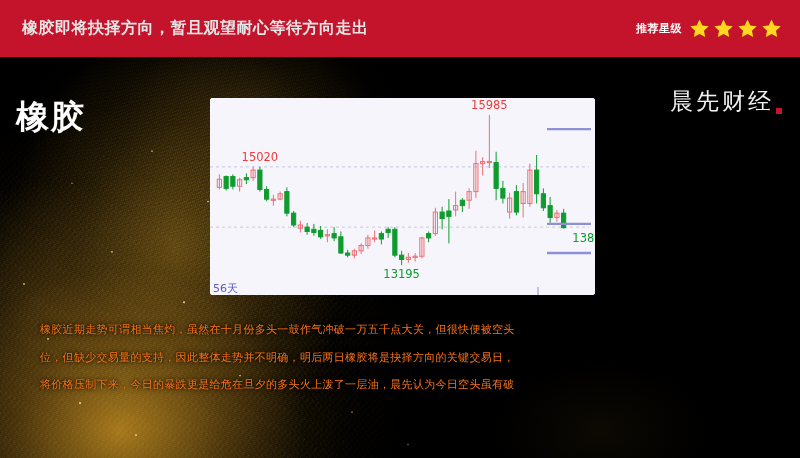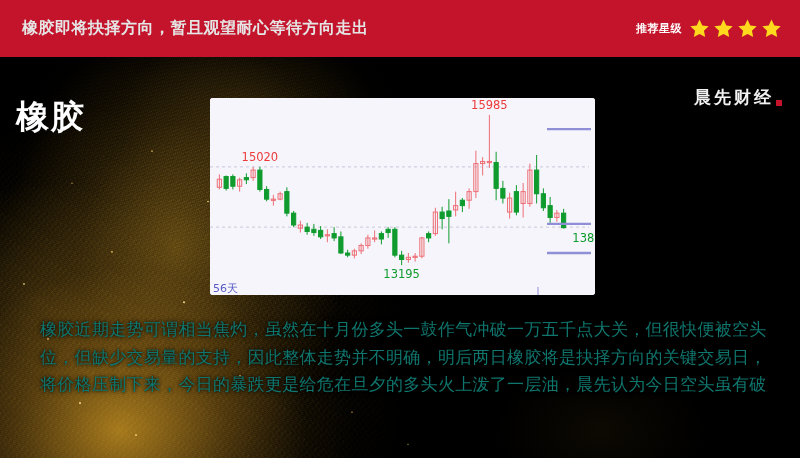--- a/index.html
+++ b/index.html
@@ -94,21 +94,21 @@
   .stars { display:flex; gap:3px; align-items:center; }
   .star { display:block; }
 
   
   #brand {
     position:absolute; right:18px; top:86px;
     display:flex; align-items:flex-end;
     z-index:8;
   }
   #brand-name {
-    color:#f2f2f2; font-size:17px; font-weight:bold;
+    color:#f2f2f2; font-size:23px; font-weight:normal;
     letter-spacing:3px;
   }
   #brand-dot {
     width:6px; height:6px; background:#c3142b;
     margin-left:2px; margin-bottom:3px;
   }
 
   
   #commodity-title {
     position:absolute; left:16px; top:95px;
@@ -127,22 +127,22 @@
     z-index:9;
   }
   #chart-svg { display:block; width:385px; height:197px; }
 
   
   #analysis {
     position:absolute; left:40px; top:316px; width:725px;
     z-index:8;
   }
   .analysis-line {
-    color:#0f766e;
-    font-size:17px;
+    color:#f97316;
+    font-size:11px;
     line-height:27.5px;
     letter-spacing:0.3px;
     white-space:nowrap;
     text-shadow:0 0 3px rgba(0,0,0,0.9), 0 0 6px rgba(0,0,0,0.7);
   }
 </style>
 </head>
 <body>
 
 <div id="page">

